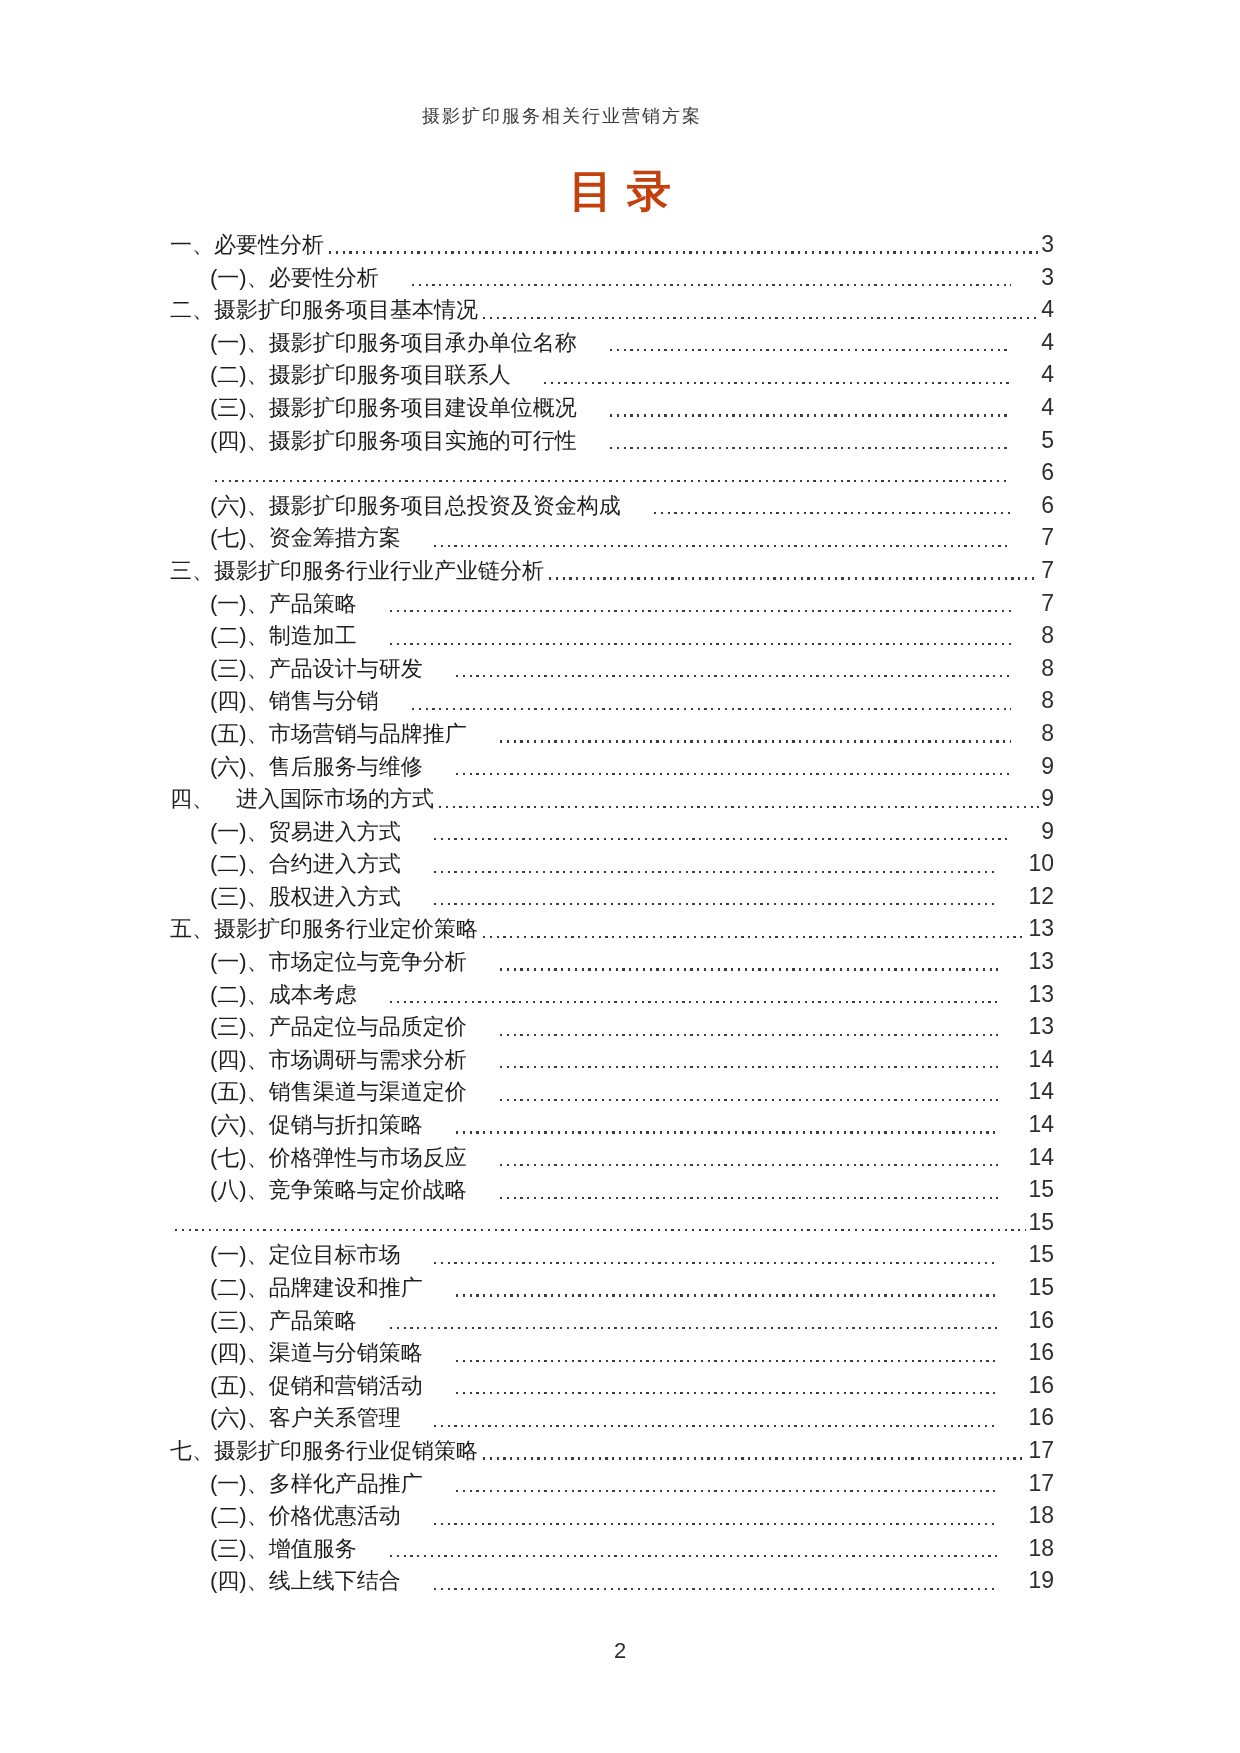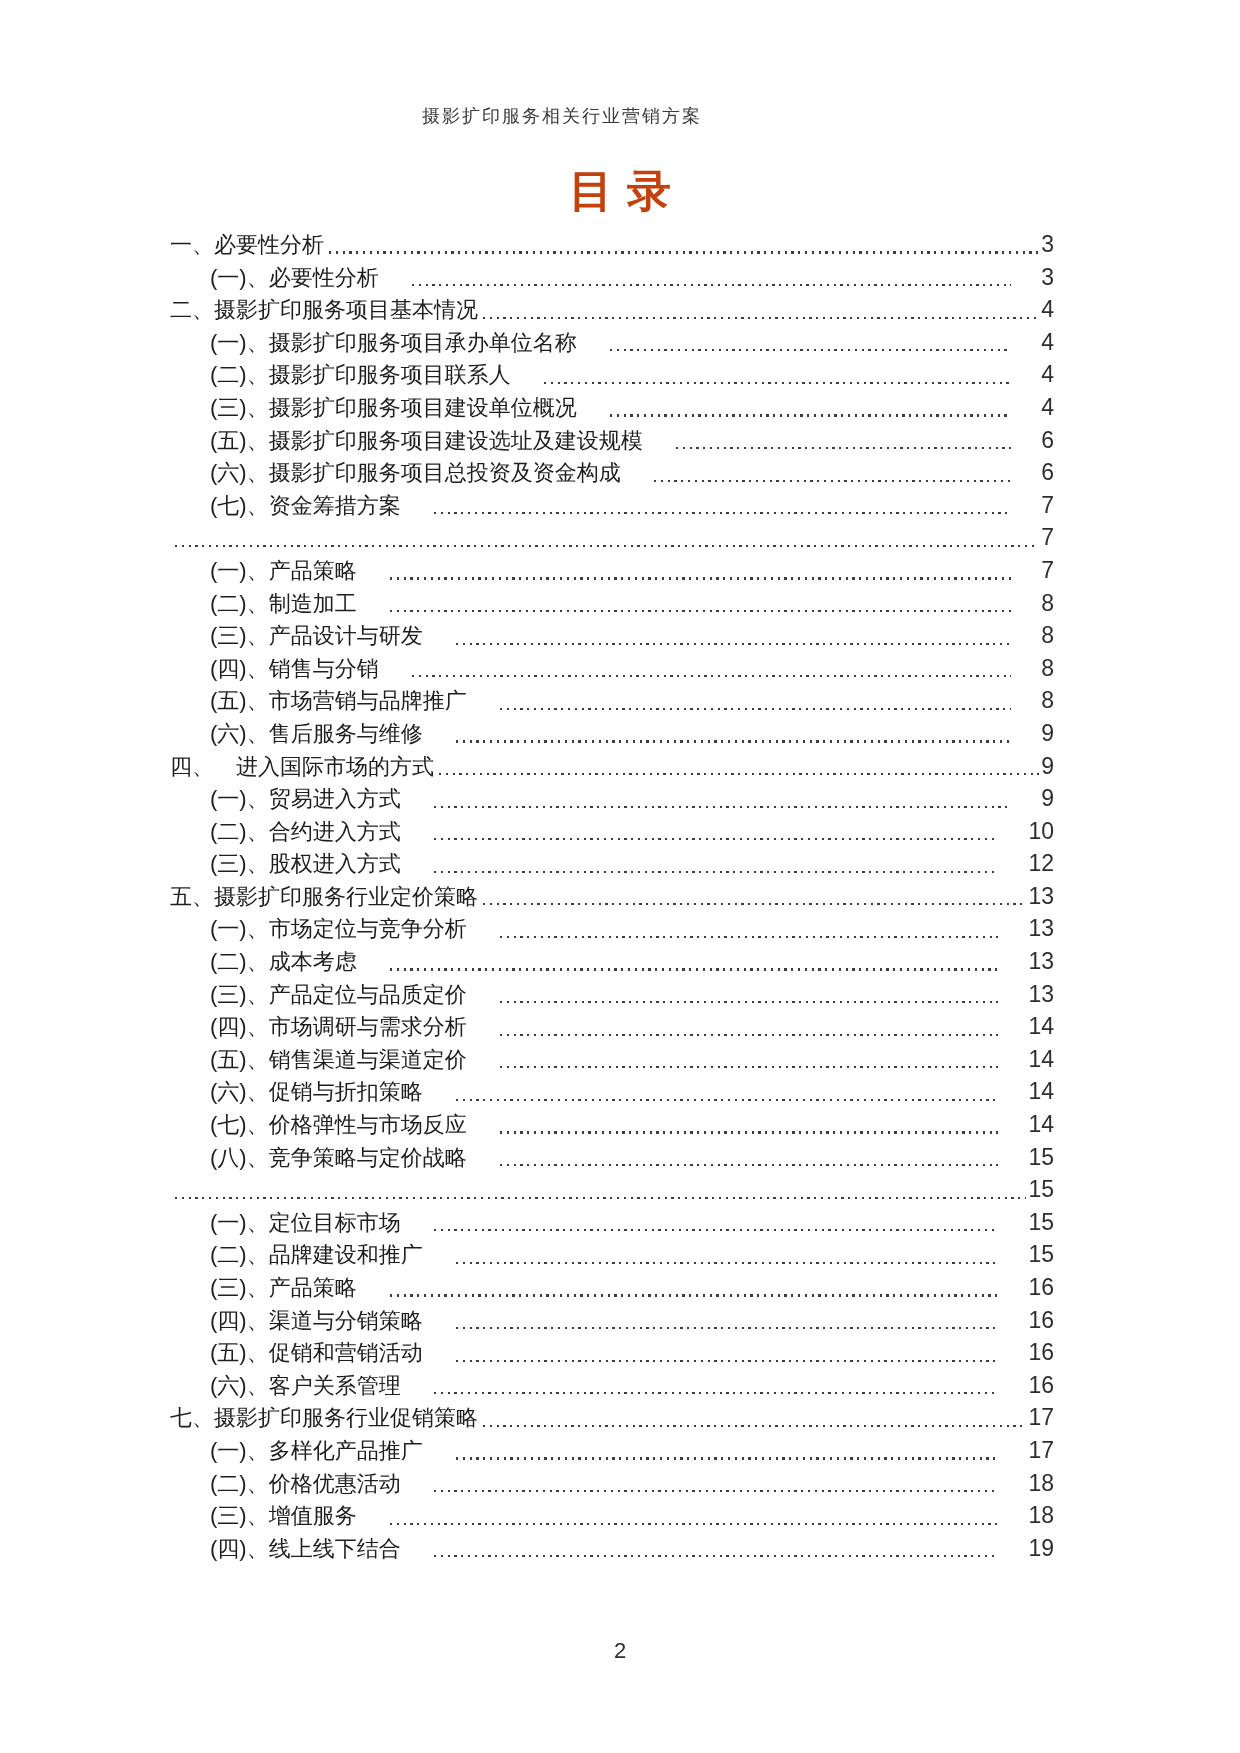--- a/index.html
+++ b/index.html
@@ -133,40 +133,45 @@
     <span class="leader"></span>
     <span class="toc-page">4</span>
   </div>
 
   <div class="toc-line level-2">
     <span class="toc-text">(三)、摄影扩印服务项目建设单位概况</span>
     <span class="leader"></span>
     <span class="toc-page">4</span>
   </div>
 
-
-  <div class="toc-line level-2">
-    <span class="toc-text">(五)、摄影扩印服务项目建设选址及建设规模</span>
+  <div class="toc-line level-2">
+    <span class="toc-text">(四)、摄影扩印服务项目实施的可行性</span>
+    <span class="leader"></span>
+    <span class="toc-page">5</span>
+  </div>
+
+  <div class="toc-line level-2">
     <span class="leader"></span>
     <span class="toc-page">6</span>
   </div>
 
   <div class="toc-line level-2">
     <span class="toc-text">(六)、摄影扩印服务项目总投资及资金构成</span>
     <span class="leader"></span>
     <span class="toc-page">6</span>
   </div>
 
   <div class="toc-line level-2">
     <span class="toc-text">(七)、资金筹措方案</span>
     <span class="leader"></span>
     <span class="toc-page">7</span>
   </div>
 
   <div class="toc-line level-1">
+    <span class="toc-text">三、摄影扩印服务行业行业产业链分析</span>
     <span class="leader"></span>
     <span class="toc-page">7</span>
   </div>
 
   <div class="toc-line level-2">
     <span class="toc-text">(一)、产品策略</span>
     <span class="leader"></span>
     <span class="toc-page">7</span>
   </div>
 

